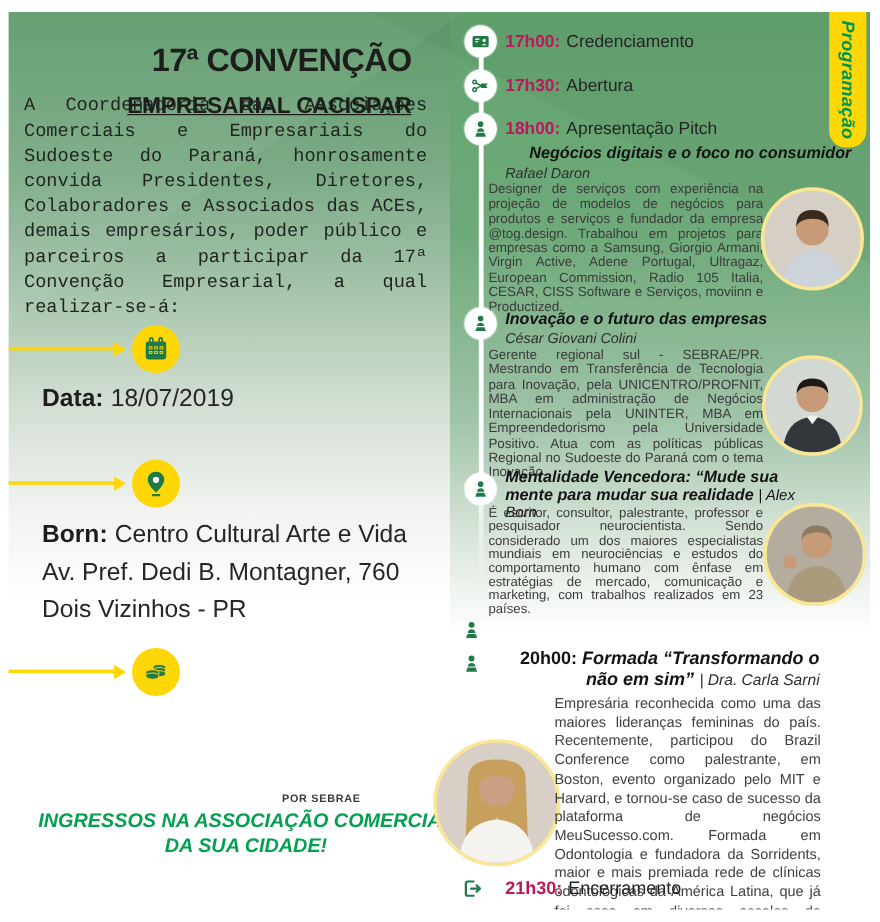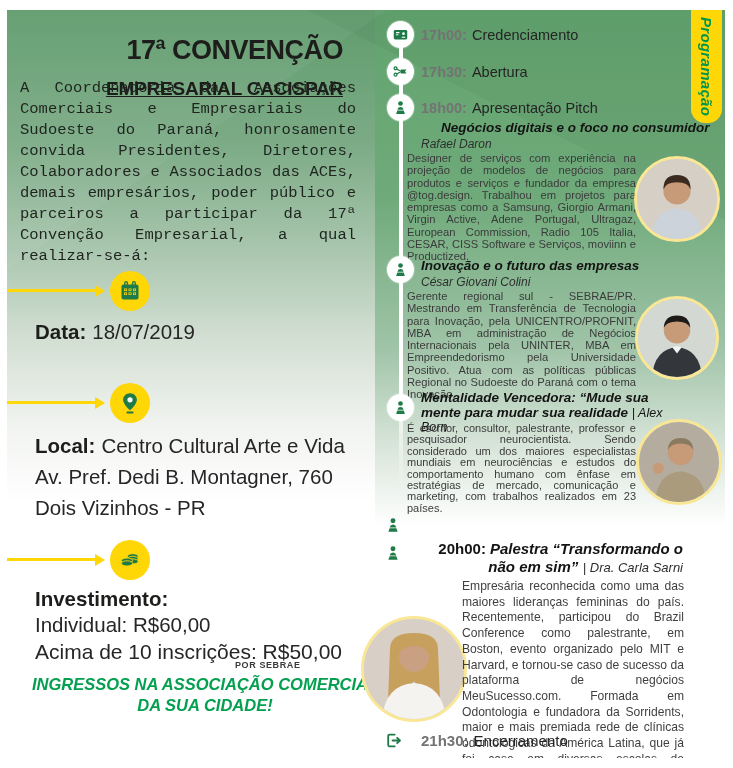--- a/index.html
+++ b/index.html
@@ -42,21 +42,21 @@
   .invest-block .l2{font-size:20.5px;line-height:26px;}
   .invest-block .l3{font-size:21px;line-height:27px;}
   .pp-note{left:228px;top:650px;font-size:9px;letter-spacing:.6px;color:#3a3a3a;font-weight:bold;}
   .tickets{left:20px;top:664px;width:356px;text-align:center;color:#04a04f;font-weight:800;font-style:italic;font-size:16.5px;line-height:21px;}
 
   
   .tline{left:392px;top:25px;width:4px;height:455px;border-radius:2px;
     background:linear-gradient(180deg,#ffffff 0%,#ffffff 78%,rgba(255,255,255,0) 100%);}
   .wcircle{width:27px;height:27px;border-radius:50%;background:#ffffff;display:flex;align-items:center;justify-content:center;box-shadow:0 0 0 1px rgba(255,255,255,.25);}
   .entry{left:414px;font-size:14.5px;color:#242424;white-space:nowrap;}
-  .entry .time{font-weight:bold;color:#737373;margin-right:5px;}
+  .entry .time{font-weight:bold;color:#be185d;margin-right:5px;}
   .talk-title{left:414px;font-size:13.5px;font-weight:800;font-style:italic;color:#141414;line-height:14.5px;}
   .talk-name{left:414px;font-size:12px;font-style:italic;color:#2e2e2e;}
   .talk-name-inline{font-weight:normal;font-size:12.5px;}
   .bio{left:400px;width:229px;font-size:11.2px;line-height:12.3px;text-align:justify;color:#3b3b3b;}
   .photo{border-radius:50%;overflow:hidden;border:3px solid #f9e796;background:#d8d2c8;}
   .photo svg{display:block;width:100%;height:100%;}
 
   .h20{left:412px;top:530px;width:264px;text-align:right;line-height:17.5px;color:#141414;}
   .h20 .time{font-weight:bold;font-style:normal;font-size:15px;margin-right:4px;}
   .h20 .ttl{font-weight:800;font-style:italic;font-size:15px;}
@@ -119,43 +119,38 @@
   <div class="abs ycircle" style="left:103px;top:373px;">
     <span class="gicon">
       <svg width="24" height="24" viewBox="0 0 24 24">
         <path d="M12 2.2 c-3.9 0 -6.9 2.9 -6.9 6.6 c0 4.6 6.9 10.6 6.9 10.6 c0 0 6.9 -6 6.9 -10.6 c0 -3.7 -3 -6.6 -6.9 -6.6 z" fill="currentColor"></path>
         <circle cx="12" cy="8.8" r="2.6" fill="#ffffff"></circle>
         <rect x="8.4" y="20.6" width="7.2" height="1.9" rx=".95" fill="currentColor"></rect>
       </svg>
     </span>
   </div>
   <div class="abs local-block">
-    <div><span class="lbl" style="font-weight:bold;color:#1d1d1b;margin-right:6px;">Local:</span><span>Centro Cultural Arte e Vida</span></div>
+    <div><span class="lbl" style="font-weight:bold;color:#1d1d1b;margin-right:6px;">Born:</span><span>Centro Cultural Arte e Vida</span></div>
     <div>Av. Pref. Dedi B. Montagner, 760</div>
     <div>Dois Vizinhos - PR</div>
   </div>
 
   <div class="abs yarrow" style="left:0;top:548px;width:88px;"></div>
   <div class="abs ycircle" style="left:103px;top:530px;">
     <span class="gicon">
       <svg width="24" height="24" viewBox="0 0 24 24">
         <g fill="currentColor" stroke="#ffd606" stroke-width=".9">
           <ellipse cx="14.8" cy="8.2" rx="5.4" ry="2.5"></ellipse>
           <ellipse cx="14.8" cy="10.8" rx="5.4" ry="2.5"></ellipse>
           <ellipse cx="14.8" cy="13.4" rx="5.4" ry="2.5"></ellipse>
           <ellipse cx="9" cy="12.6" rx="5.6" ry="2.6"></ellipse>
           <ellipse cx="9" cy="15.4" rx="5.6" ry="2.6"></ellipse>
         </g>
       </svg>
     </span>
-  </div>
-  <div class="abs invest-block">
-    <div class="lbl">Investimento:</div>
-    <div class="l2">Individual: R$60,00</div>
-    <div class="l3">Acima de 10 inscrições: R$50,00</div>
   </div>
   <div class="abs pp-note">POR SEBRAE</div>
   <div class="abs tickets">
     <div>INGRESSOS NA ASSOCIAÇÃO COMERCIAL</div>
     <div>DA SUA CIDADE!</div>
   </div>
 
   <div class="abs tline"></div>
 
   <div class="abs wcircle" style="left:380px;top:11px;">
@@ -267,21 +262,21 @@
   </div>
 
   <div class="abs gicon" style="left:377px;top:534px;">
     <svg width="18" height="18" viewBox="0 0 24 24">
       <circle cx="12" cy="6.3" r="3.3" fill="currentColor"></circle>
       <path d="M7.8 14.6 a4.3 4.3 0 0 1 8.4 0 v.6 h-8.4 z" fill="currentColor"></path>
       <path d="M5.8 21 h12.4 l-1.7 -4.6 h-9 z" fill="currentColor"></path>
     </svg>
   </div>
   <div class="abs h20">
-    <span class="time">20h00:</span><span class="ttl">Palestra “Transformando o não em sim”</span>
+    <span class="time">20h00:</span><span class="ttl">Formada “Transformando o não em sim”</span>
     <span class="spk">| Dra. Carla Sarni</span>
   </div>
   <div class="abs photo" style="left:354px;top:606px;width:100px;height:100px;">
     <svg viewBox="0 0 100 100">
         <rect width="100" height="100" fill="#d8d0c6"></rect>
         <path d="M26 30 q0 -16 24 -16 q24 0 24 16 l2 52 h-12 l-14 -20 l-14 20 h-12 z" fill="#c8a05d"></path>
         <circle cx="50" cy="38" r="15" fill="#caa083"></circle>
         <path d="M36 33 q2 -12 14 -12 q12 0 14 12 q-5 -6 -14 -6 q-9 0 -14 6 z" fill="#c8a05d"></path>
         <path d="M18 100 q3 -34 32 -36 q29 2 32 36 z" fill="#f5f3ef"></path>
       </svg>

